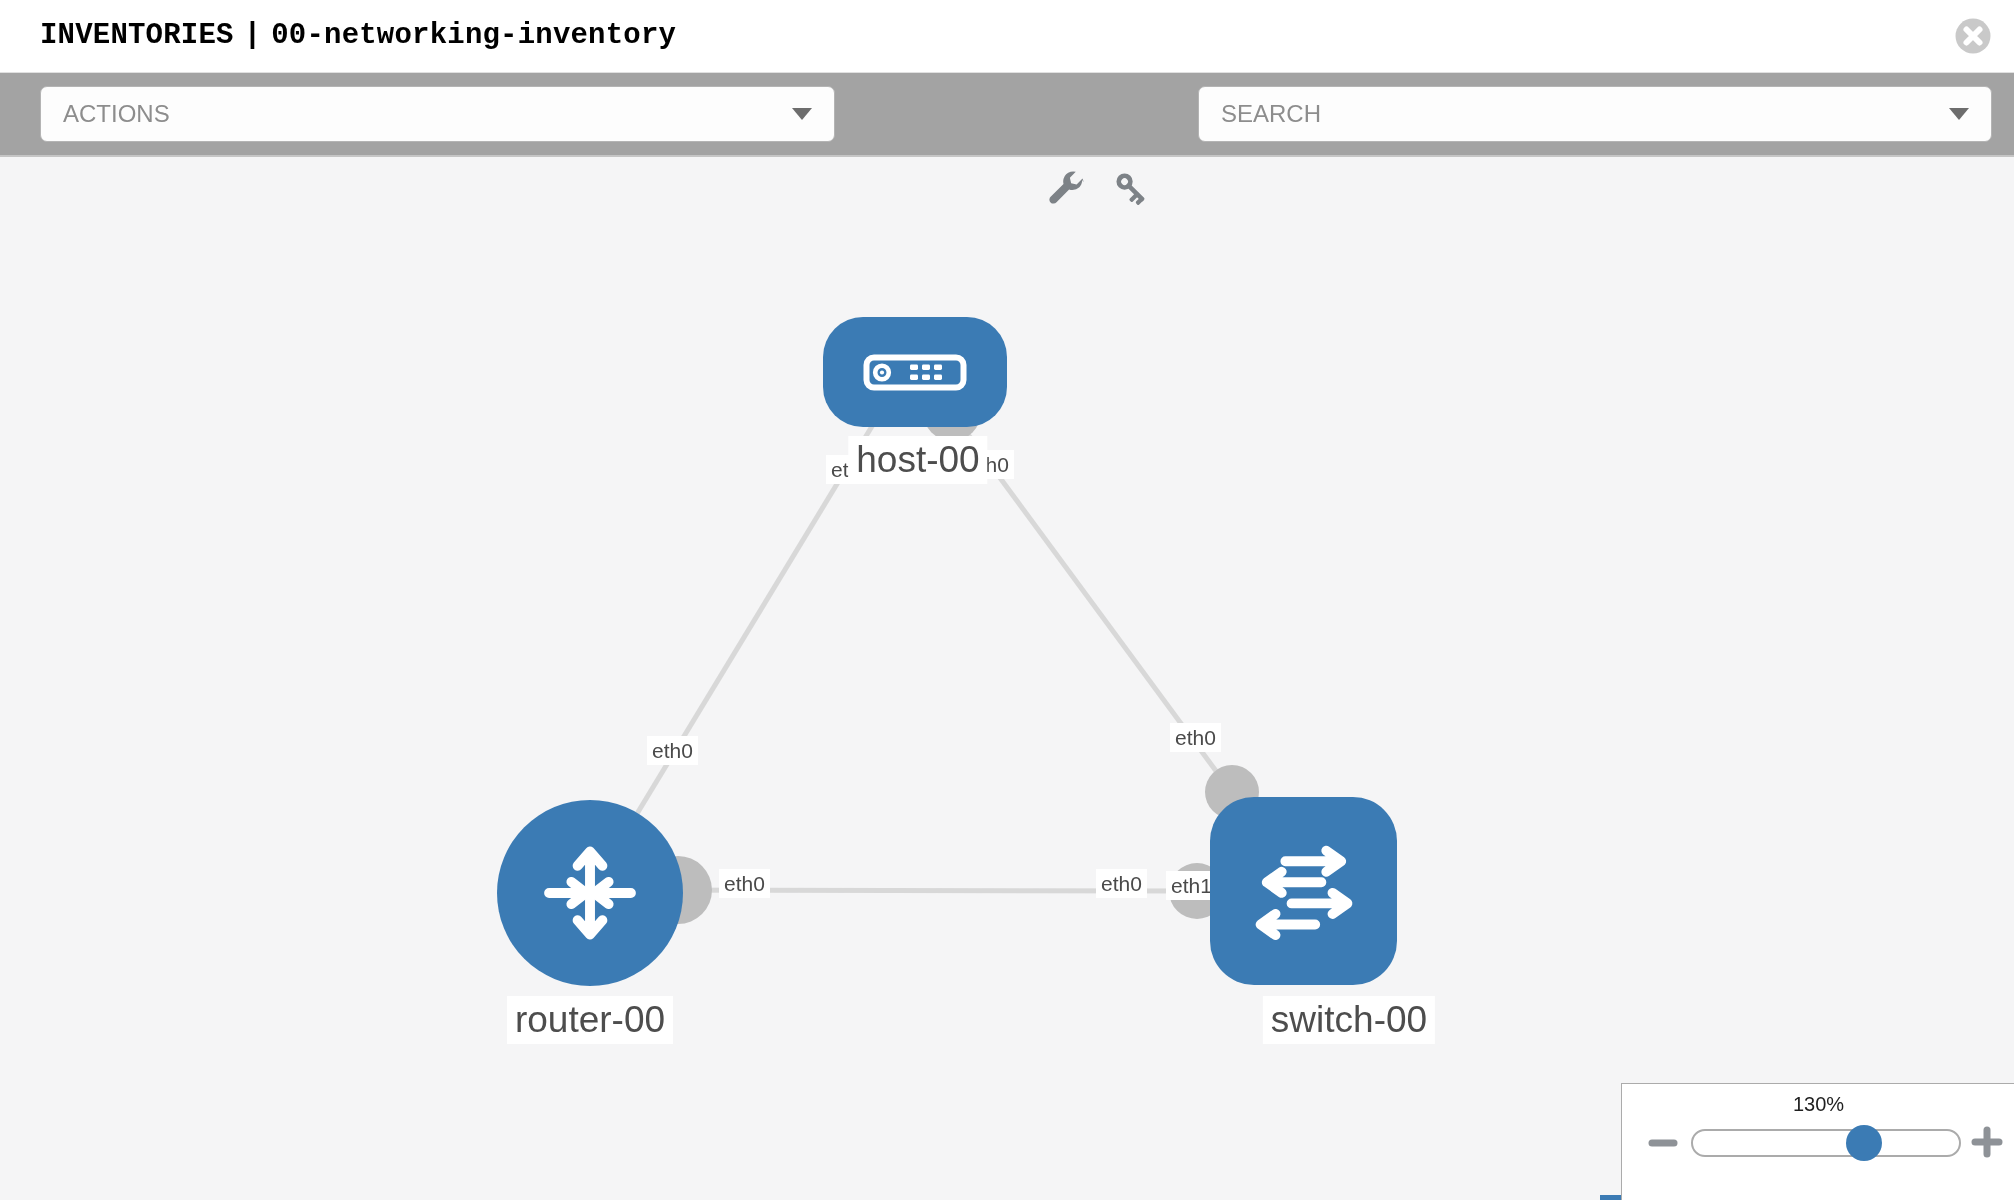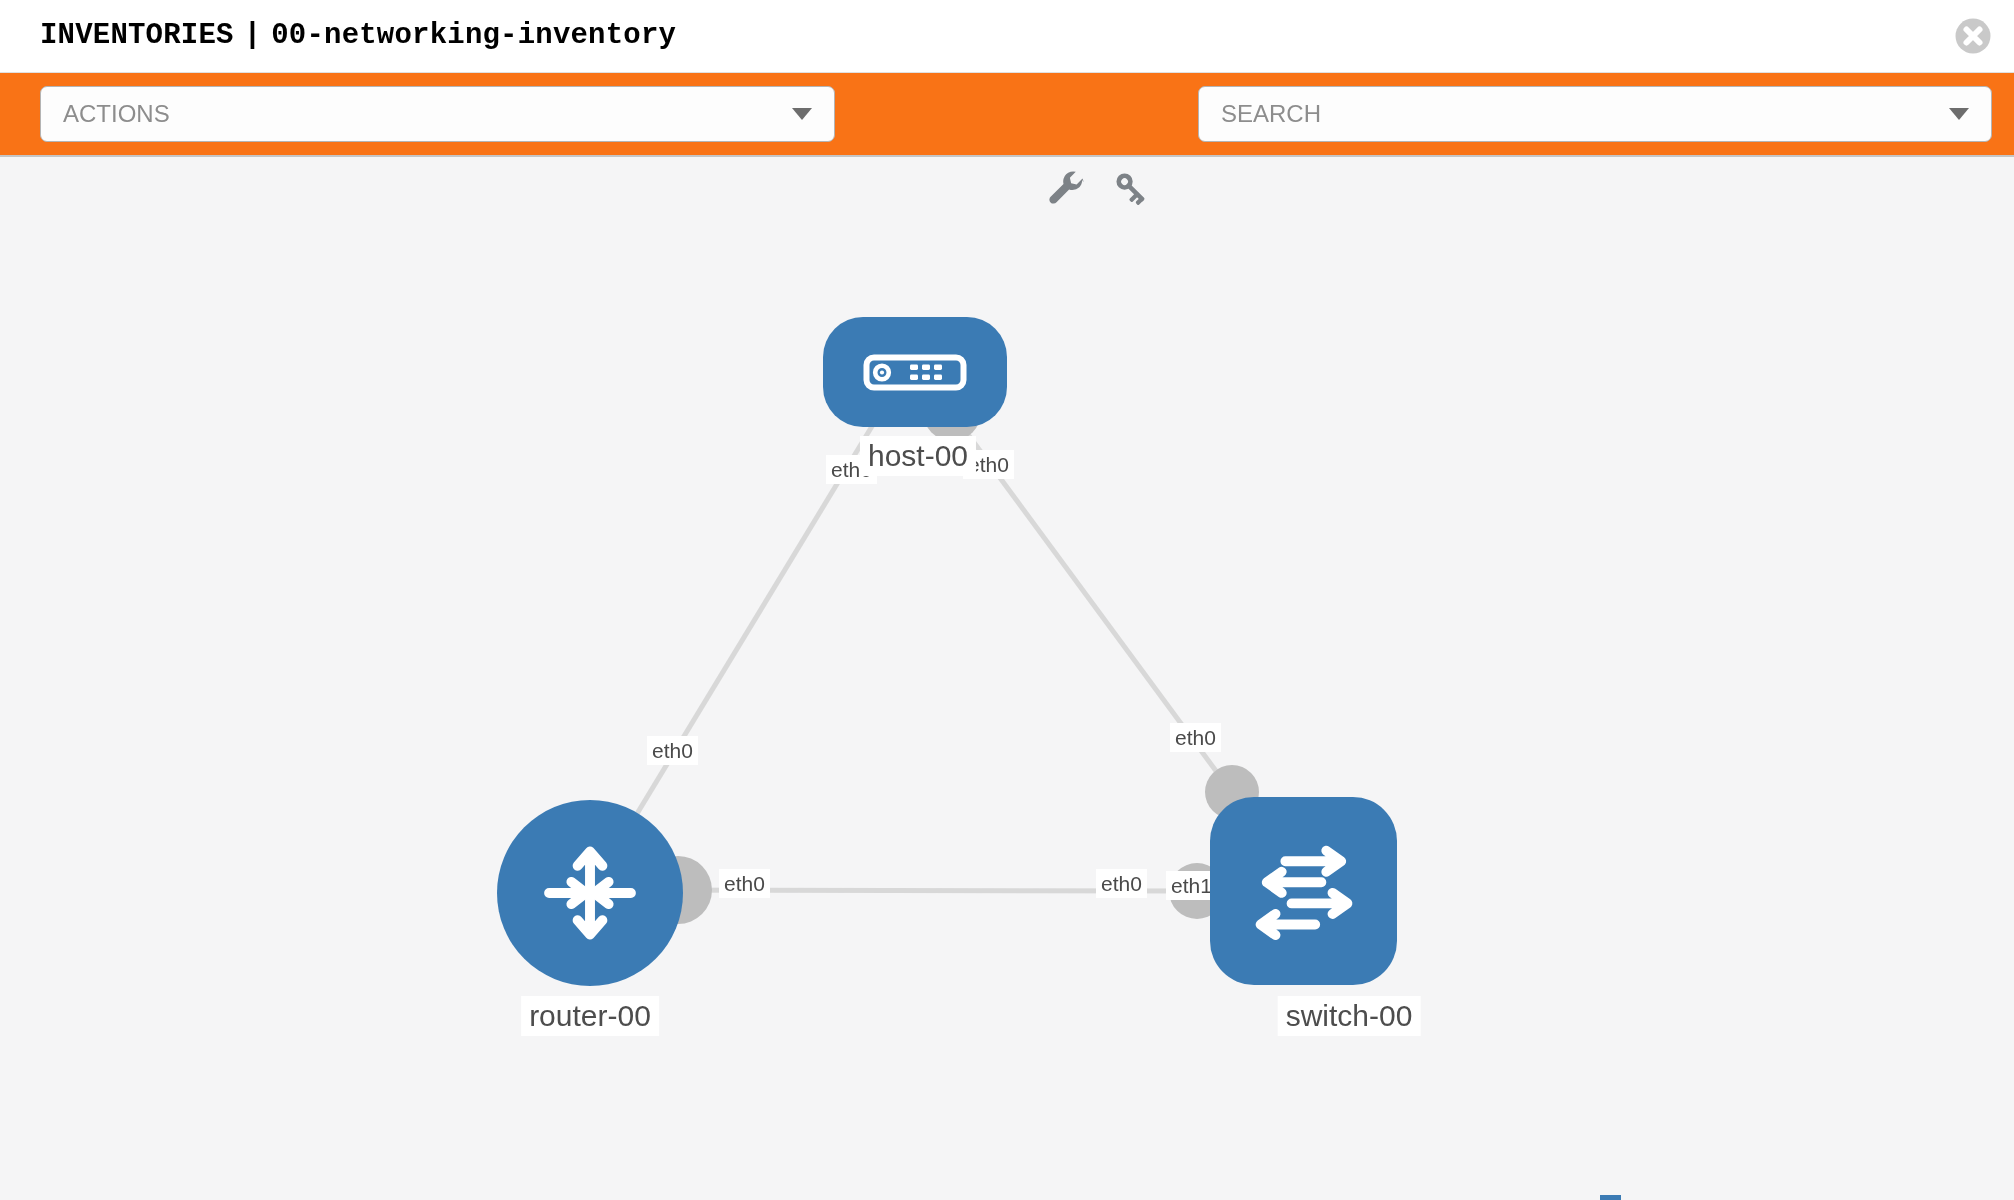--- a/index.html
+++ b/index.html
@@ -12,21 +12,21 @@
 
   
   .header{position:absolute;top:0;left:0;right:0;height:72px;background:#ffffff;
           border-bottom:1px solid #e0e0e0;z-index:30;}
   .title{position:absolute;left:40px;top:19px;font-size:29px;font-weight:700;color:#000000;
          white-space:nowrap;letter-spacing:.2px;font-family:Liberation Mono, monospace;}
   .title .sep{padding:0 10px;}
   .close-btn{position:absolute;right:22px;top:17px;width:38px;height:38px;cursor:pointer;}
 
   
-  .toolbar{position:absolute;top:73px;left:0;right:0;height:82px;background:#f97316;
+  .toolbar{position:absolute;top:73px;left:0;right:0;height:82px;background:#a3a3a3;
            border-bottom:2px solid #c5c5c5;z-index:30;padding-left:12px;}
   .dropdown{position:absolute;top:13px;height:56px;background:#fdfdfd;
             border:1px solid #b4b4b4;border-radius:7px;box-sizing:border-box;
             display:flex;align-items:center;justify-content:space-between;
             padding:0 22px;cursor:pointer;}
   .dropdown .ph{font-size:24px;color:#8d8d8d;}
   .dd-actions{left:40px;width:795px;}
   .dd-search{left:1182px;width:794px;margin-left:16px;}
   .caret{width:0;height:0;border-left:10px solid transparent;border-right:10px solid transparent;
          border-top:12px solid #6d6d6d;}
@@ -37,21 +37,21 @@
   
   .wires{position:absolute;left:0;top:0;z-index:1;}
   .node{position:absolute;background:#3b7bb4;display:flex;align-items:center;
         justify-content:center;cursor:pointer;z-index:5;}
   .node-host{left:823px;top:317px;width:184px;height:110px;border-radius:40px;}
   .node-router{left:497px;top:800px;width:186px;height:186px;border-radius:50%;}
   .node-switch{left:1210px;top:797px;width:187px;height:188px;border-radius:44px;}
 
   .chip{position:absolute;background:#ffffff;color:#4a4a4a;font-size:21px;
         line-height:1.2;padding:2px 5px;white-space:nowrap;z-index:3;}
-  .node-label{position:absolute;background:#ffffff;color:#4d4d4d;font-size:30px;
+  .node-label{position:absolute;background:#ffffff;color:#4d4d4d;font-size:37px;
         line-height:1.2;padding:2px 8px;transform:translateX(-50%);
         white-space:nowrap;z-index:6;}
   .chip-front{z-index:4;}
 
   
   .zoom-panel{position:absolute;left:1621px;top:1083px;right:0;bottom:0;background:#ffffff;
               border-left:1px solid #ababab;border-top:1px solid #ababab;z-index:20;}
   .zoom-level{position:absolute;left:0;width:393px;top:9px;text-align:center;
               font-size:20px;color:#1f1f1f;}
   .zoom-btn{position:absolute;cursor:pointer;}
@@ -156,15 +156,31 @@
       <path d="M64 43 L23 43 M32 34.5 L20 43 L32 51.5"></path>
       <path d="M40 60 L82 60 M73 51.5 L85 60 L73 68.5"></path>
       <path d="M59 77 L18 77 M27 68.5 L15 77 L27 85.5"></path>
     </svg>
   </div>
 
   <div class="node-label" style="left:918px;top:436px;">host-00</div>
   <div class="node-label" style="left:590px;top:996px;">router-00</div>
   <div class="node-label" style="left:1349px;top:996px;">switch-00</div>
 
+  <div class="zoom-panel">
+    <div class="zoom-level">130%</div>
+    <div class="zoom-btn zoom-minus">
+      <svg width="30" height="30" viewBox="0 0 30 30">
+        <line x1="4" y1="15" x2="26" y2="15" stroke="#8e9297" stroke-width="7" stroke-linecap="round"></line>
+      </svg>
+    </div>
+    <div class="zoom-track"></div>
+    <div class="zoom-thumb"></div>
+    <div class="zoom-btn zoom-plus">
+      <svg width="34" height="34" viewBox="0 0 34 34">
+        <line x1="5" y1="17" x2="29" y2="17" stroke="#8e9297" stroke-width="7" stroke-linecap="round"></line>
+        <line x1="17" y1="5" x2="17" y2="29" stroke="#8e9297" stroke-width="7" stroke-linecap="round"></line>
+      </svg>
+    </div>
+  </div>
   <div class="blue-fragment"></div>
 
 </div>
 
 </body></html>

